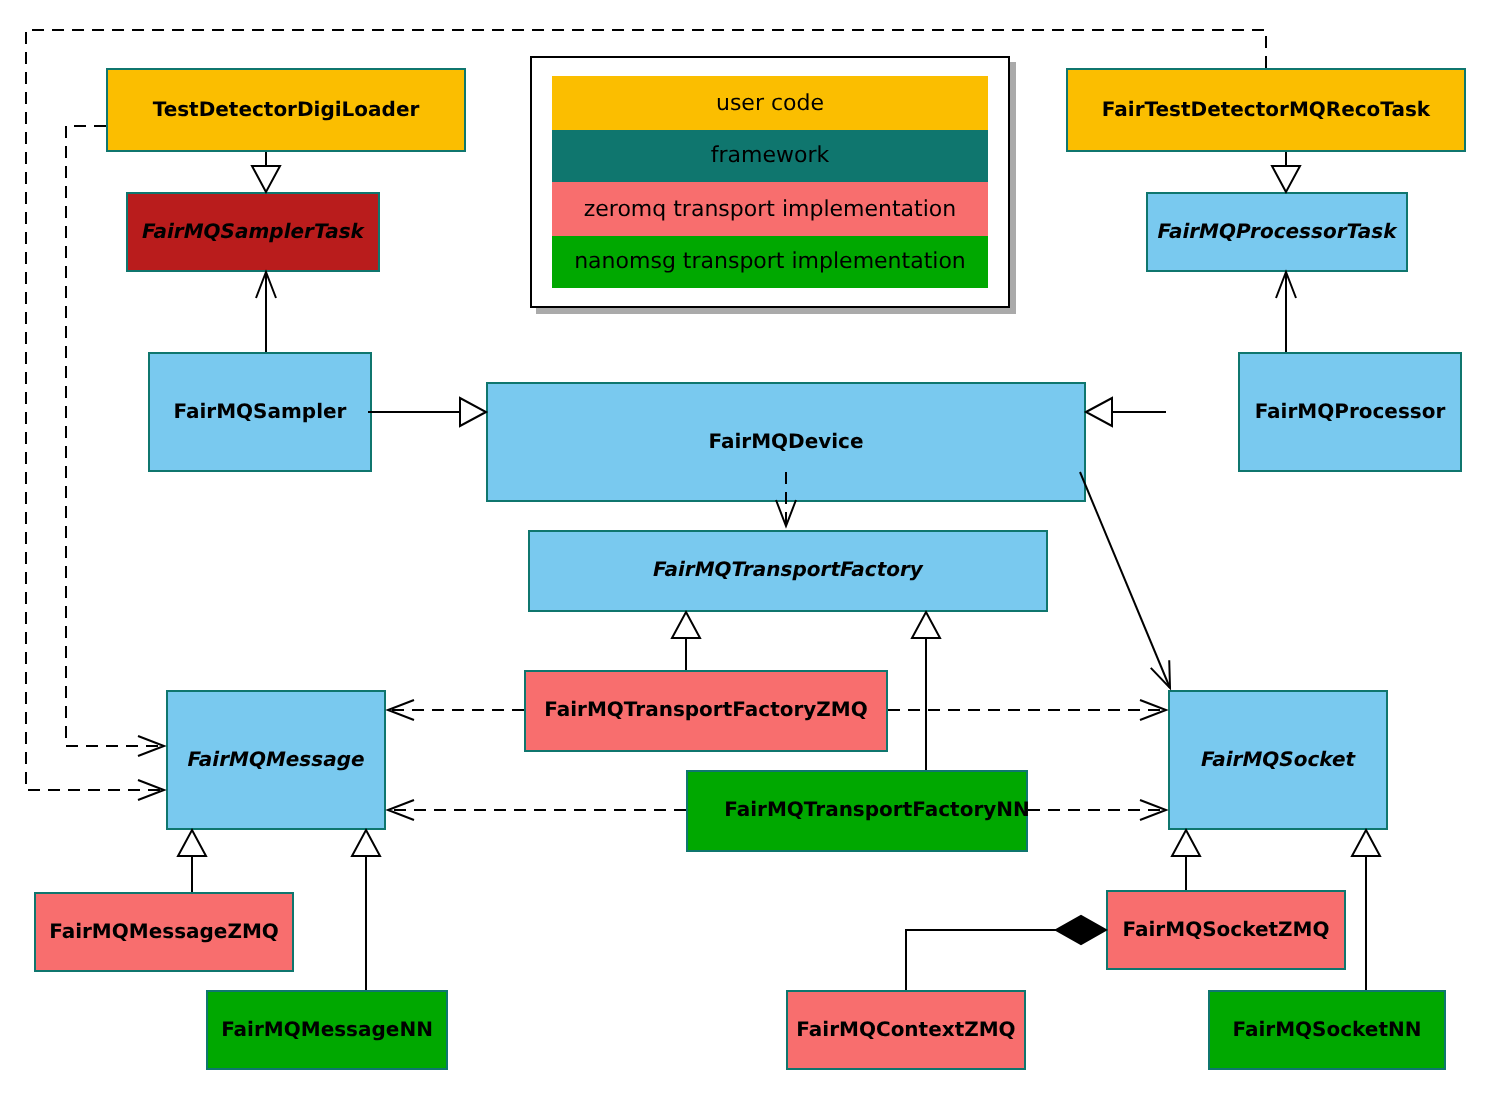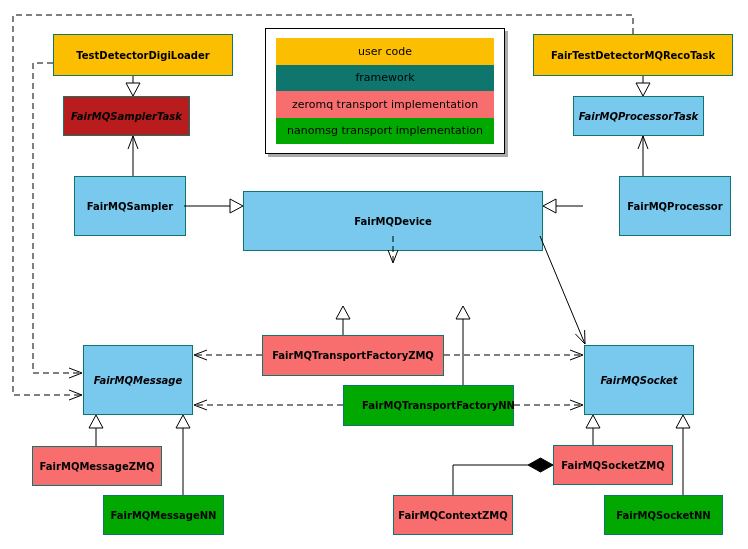--- a/index.html
+++ b/index.html
@@ -121,22 +121,23 @@
         <polygon points="553,465 540.5,472 528,465 540.5,458" fill="#000000" stroke="#000000"></polygon>
       </g>
     </svg>
 <div class="node" style="left: 53px; top: 34px; width: 180px; height: 42px; background: rgb(251, 190, 0);">TestDetectorDigiLoader</div>
     <div class="node" style="left: 533px; top: 34px; width: 200px; height: 42px; background: rgb(251, 190, 0);">FairTestDetectorMQRecoTask</div>
     <div class="node abstract" style="left: 63px; top: 96px; width: 127px; height: 40px; background: #b91c1c;">FairMQSamplerTask</div>
     <div class="node abstract" style="left: 573px; top: 96px; width: 131px; height: 40px; background: rgb(121, 201, 239);">FairMQProcessorTask</div>
     <div class="node" style="left: 74px; top: 176px; width: 112px; height: 60px; background: rgb(121, 201, 239);">FairMQSampler</div>
     <div class="node" style="left: 243px; top: 176px; width: 300px; height: 60px; background: rgb(121, 201, 239); margin-top: 15px;">FairMQDevice</div>
     <div class="node" style="left: 583px; top: 176px; width: 112px; height: 60px; background: rgb(121, 201, 239); margin-left: 36px;">FairMQProcessor</div>
+    <div class="node abstract" style="left: 264px; top: 265px; width: 260px; height: 41px; background: rgb(121, 201, 239);">FairMQTransportFactory</div>
     <div class="node" style="left: 262px; top: 335px; width: 182px; height: 41px; background: rgb(248, 110, 110);">FairMQTransportFactoryZMQ</div>
     <div class="node" style="left: 343px; top: 385px; width: 171px; height: 41px; background: rgb(0, 168, 0); padding-left: 20px;">FairMQTransportFactoryNN</div>
     <div class="node abstract" style="left: 83px; top: 345px; width: 110px; height: 70px; background: rgb(121, 201, 239);">FairMQMessage</div>
     <div class="node abstract" style="left: 584px; top: 345px; width: 110px; height: 70px; background: rgb(121, 201, 239);">FairMQSocket</div>
-    <div class="node" style="left: 32px; top: 446px; width: 130px; height: 40px; background: rgb(248, 110, 110);">FairMQMessageZMQ</div>
+    <div class="node" style="left: 17px; top: 446px; width: 130px; height: 40px; background: rgb(248, 110, 110);">FairMQMessageZMQ</div>
     <div class="node" style="left: 103px; top: 495px; width: 121px; height: 40px; background: rgb(0, 168, 0);">FairMQMessageNN</div>
     <div class="node" style="left: 553px; top: 445px; width: 120px; height: 40px; background: rgb(248, 110, 110); text-align: center;">FairMQSocketZMQ</div>
     <div class="node" style="left: 604px; top: 495px; width: 119px; height: 40px; background: rgb(0, 168, 0);">FairMQSocketNN</div>
     <div class="node" style="left: 393px; top: 495px; width: 120px; height: 40px; background: rgb(248, 110, 110);">FairMQContextZMQ</div>
   </div>
 
 </body></html>

